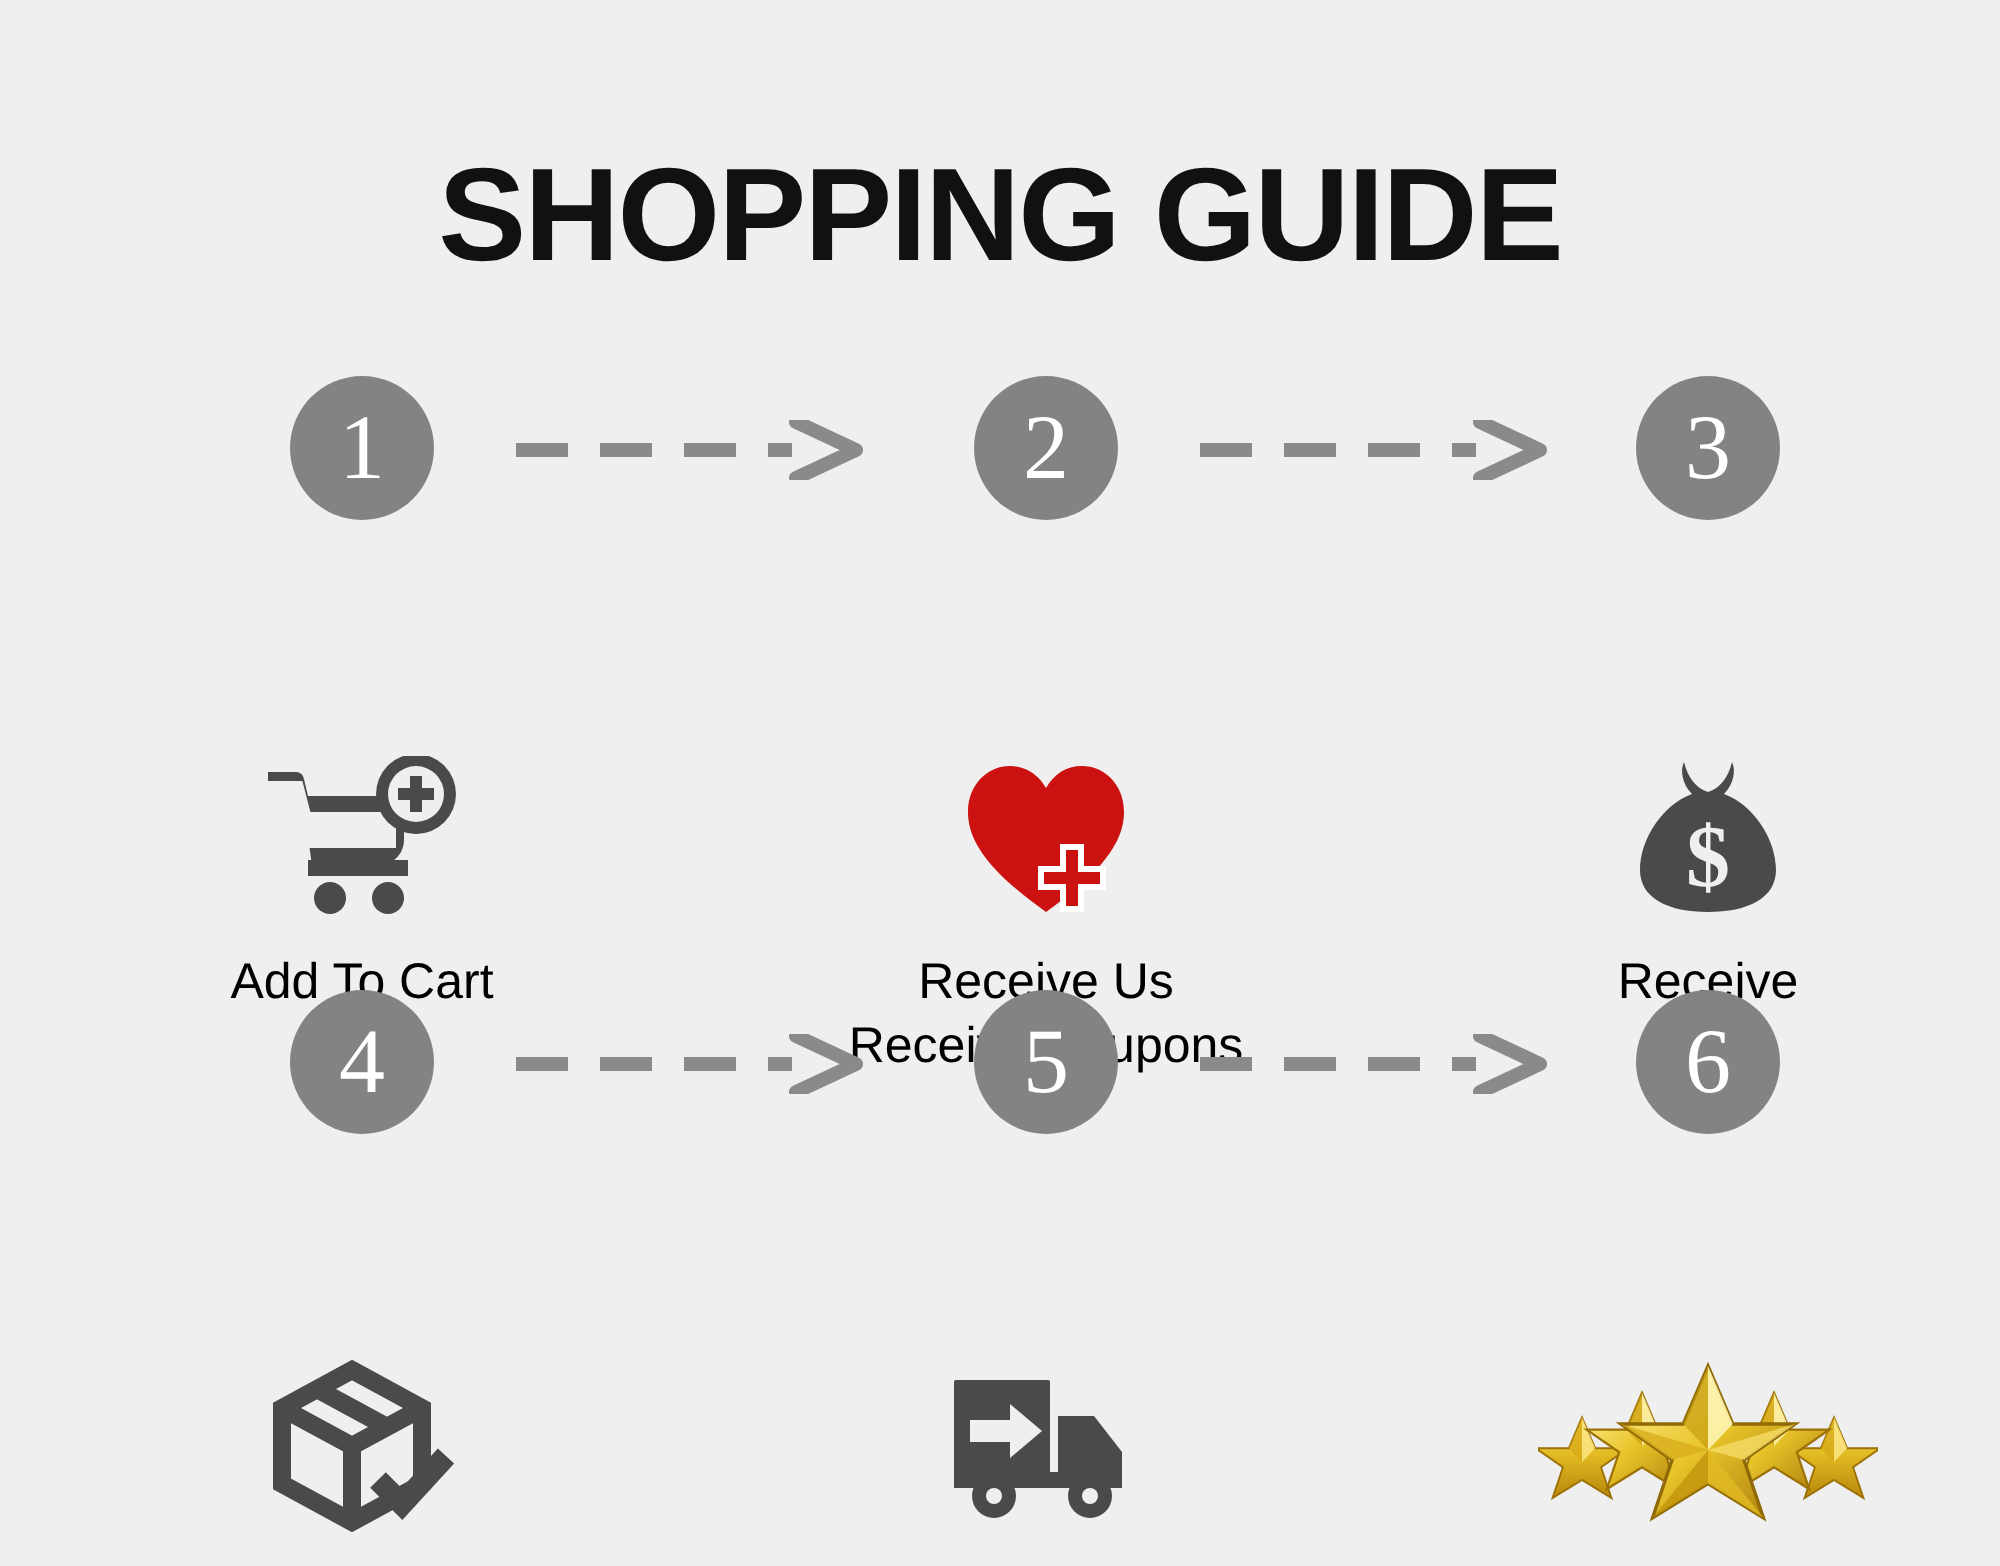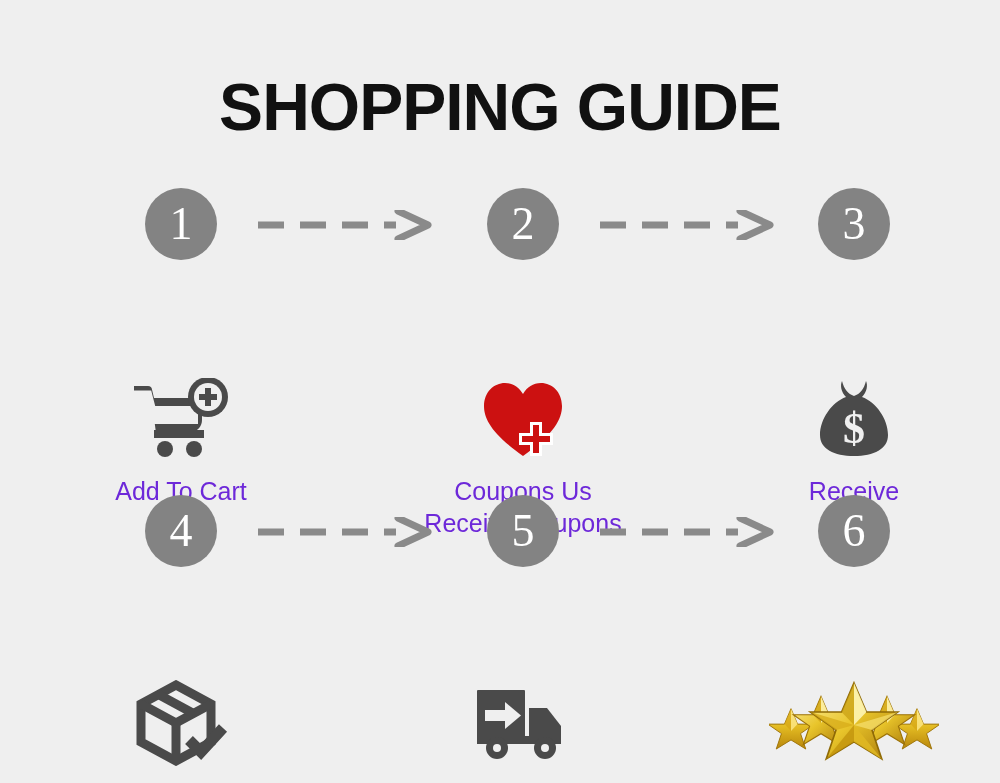--- a/index.html
+++ b/index.html
@@ -103,21 +103,21 @@
   
   .label-strip {
     position: relative;
     width: 1000px;
     height: 72px;
   }
   .label {
     position: absolute;
     width: 300px;
     text-align: center;
-    color: #6d28d9;
+    color: #000000;
     font-family: "Liberation Sans", sans-serif;
     font-size: 25px;
     line-height: 32px;
     font-weight: normal;
   }
   .label-c1 { left: 31px; }
   .label-c2 { left: 373px; }
   .label-c3 { left: 704px; }
 
   .row-1 .icon-strip { margin-top: 100px; }
@@ -208,21 +208,21 @@
           <text x="40" y="66" text-anchor="middle" font-family="Liberation Serif, serif" font-size="44" font-weight="bold" fill="#efefef">$</text>
         </svg>
       </div>
     </div>
 
     <div class="label-strip">
       <div class="label label-c1">
         <span>Add To Cart</span>
       </div>
       <div class="label label-c2">
-        <span>Coupons Us</span>
+        <span>Receive Us</span>
         <span class="line2">Receive Coupons</span>
       </div>
       <div class="label label-c3">
         <span>Receive</span>
       </div>
     </div>
   </div>
 
   <div class="row row-2">
 

